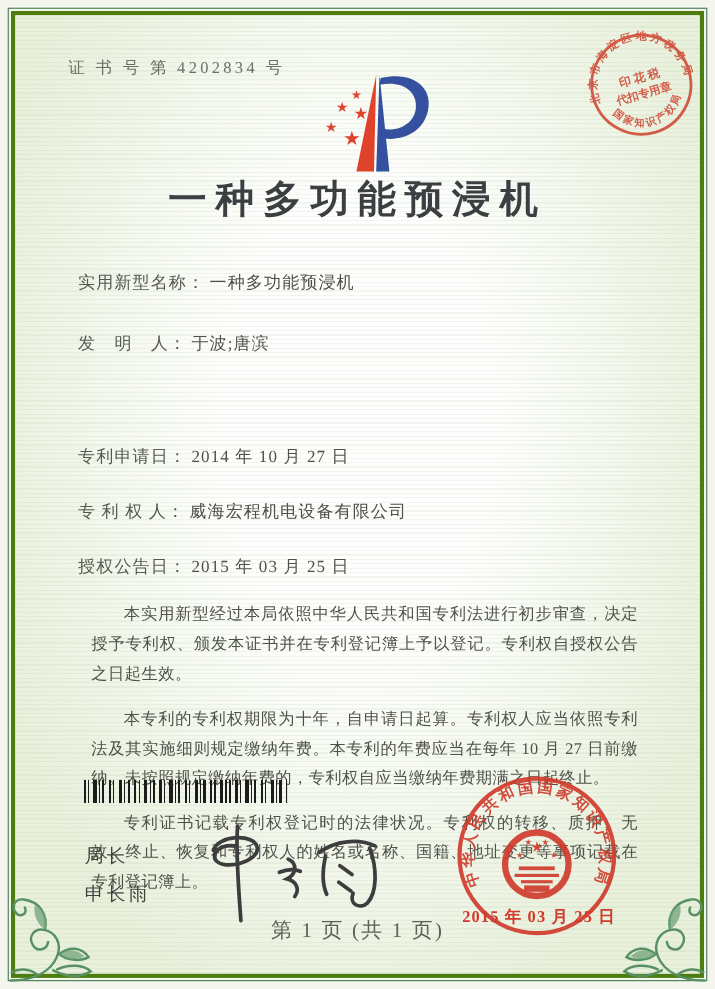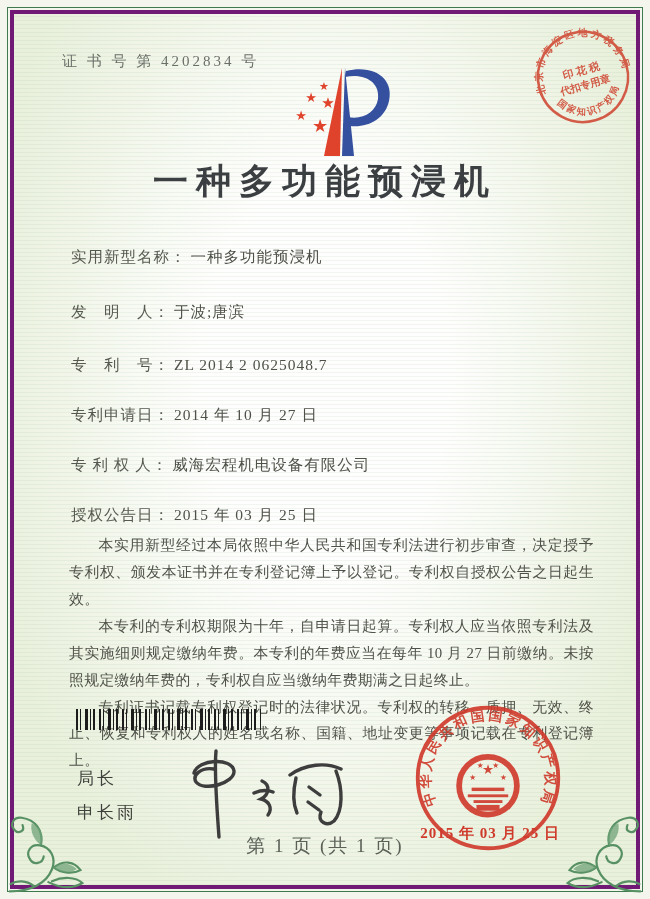--- a/index.html
+++ b/index.html
@@ -9,21 +9,21 @@
     background:#f4f6ee;
   }
   .page{
     position:relative;width:650px;height:899px;overflow:hidden;
     background:#f4f6ee;
   }
   .frame-a{
     position:absolute;inset:7px;border:1.5px solid #3f7a4e;
   }
   .frame-b{
-    position:absolute;inset:2px;border:4px solid #701a75;
+    position:absolute;inset:2px;border:4px solid #4d7c0f;
   }
   .content{
     position:absolute;inset:0;
     background-image:
       repeating-linear-gradient(0deg, rgba(130,170,125,0.10) 0px, rgba(130,170,125,0.10) 1px, rgba(0,0,0,0) 1px, rgba(0,0,0,0) 4px),
       radial-gradient(ellipse at 50% 42%, rgba(255,255,255,0.95) 28%, rgba(228,238,214,0.55) 80%);
     background-color:#eef2e2;
   }
   .certno{
     position:absolute;left:48px;top:38px;
@@ -38,21 +38,21 @@
     position:absolute;left:57px;right:36px;
     font-size:15.5px;color:#56594f;letter-spacing:1px;white-space:nowrap;
   }
   .field .lbl{color:#56594f;margin-top:28px;}
   .field .val{margin-left:4px;color:#4e5148;}
   .body-text{
     position:absolute;left:55px;right:42px;top:518px;
     font-size:14.8px;line-height:1.82;color:#4f5249;letter-spacing:0.4px;
     text-align:justify;
   }
-  .body-text p{margin:0;text-indent:2em;}
+  .body-text p{margin:14px;text-indent:2em;}
   .barcode{
     position:absolute;left:62px;top:695px;width:185px;height:21px;
     background:repeating-linear-gradient(90deg,
       #1c1c1c 0px,#1c1c1c 2px,rgba(0,0,0,0) 2px,rgba(0,0,0,0) 4px,
       #1c1c1c 4px,#1c1c1c 5px,rgba(0,0,0,0) 5px,rgba(0,0,0,0) 9px,
       #1c1c1c 9px,#1c1c1c 12px,rgba(0,0,0,0) 12px,rgba(0,0,0,0) 14px,
       #1c1c1c 14px,#1c1c1c 15px,rgba(0,0,0,0) 15px,rgba(0,0,0,0) 17px,
       #1c1c1c 17px,#1c1c1c 19px,rgba(0,0,0,0) 19px,rgba(0,0,0,0) 23px);
   }
   .signer-title{position:absolute;left:63px;top:753px;font-size:17px;letter-spacing:3px;color:#3f423c;font-family:Liberation Serif, serif;}
@@ -113,23 +113,20 @@
           <text x="50" y="62" font-size="10.5" fill="#cf4833" font-weight="bold" text-anchor="middle">代扣专用章</text>
         </svg>
 
         <div class="title">一种多功能预浸机</div>
 
         <div class="field" style="top:233px">
           <span class="lbl">实用新型名称：</span><span class="val">一种多功能预浸机</span>
         </div>
         <div class="field" style="top:288px">
           <span class="lbl">发　明　人：</span><span class="val">于波;唐滨</span>
-        </div>
-        <div class="field" style="top:341px">
-          <span class="lbl">专　利　号：</span><span class="val">ZL 2014 2 0625048.7</span>
         </div>
         <div class="field" style="top:391px">
           <span class="lbl">专利申请日：</span><span class="val">2014 年 10 月 27 日</span>
         </div>
         <div class="field" style="top:441px">
           <span class="lbl">专 利 权 人：</span><span class="val">威海宏程机电设备有限公司</span>
         </div>
         <div class="field" style="top:491px">
           <span class="lbl">授权公告日：</span><span class="val">2015 年 03 月 25 日</span>
         </div>

